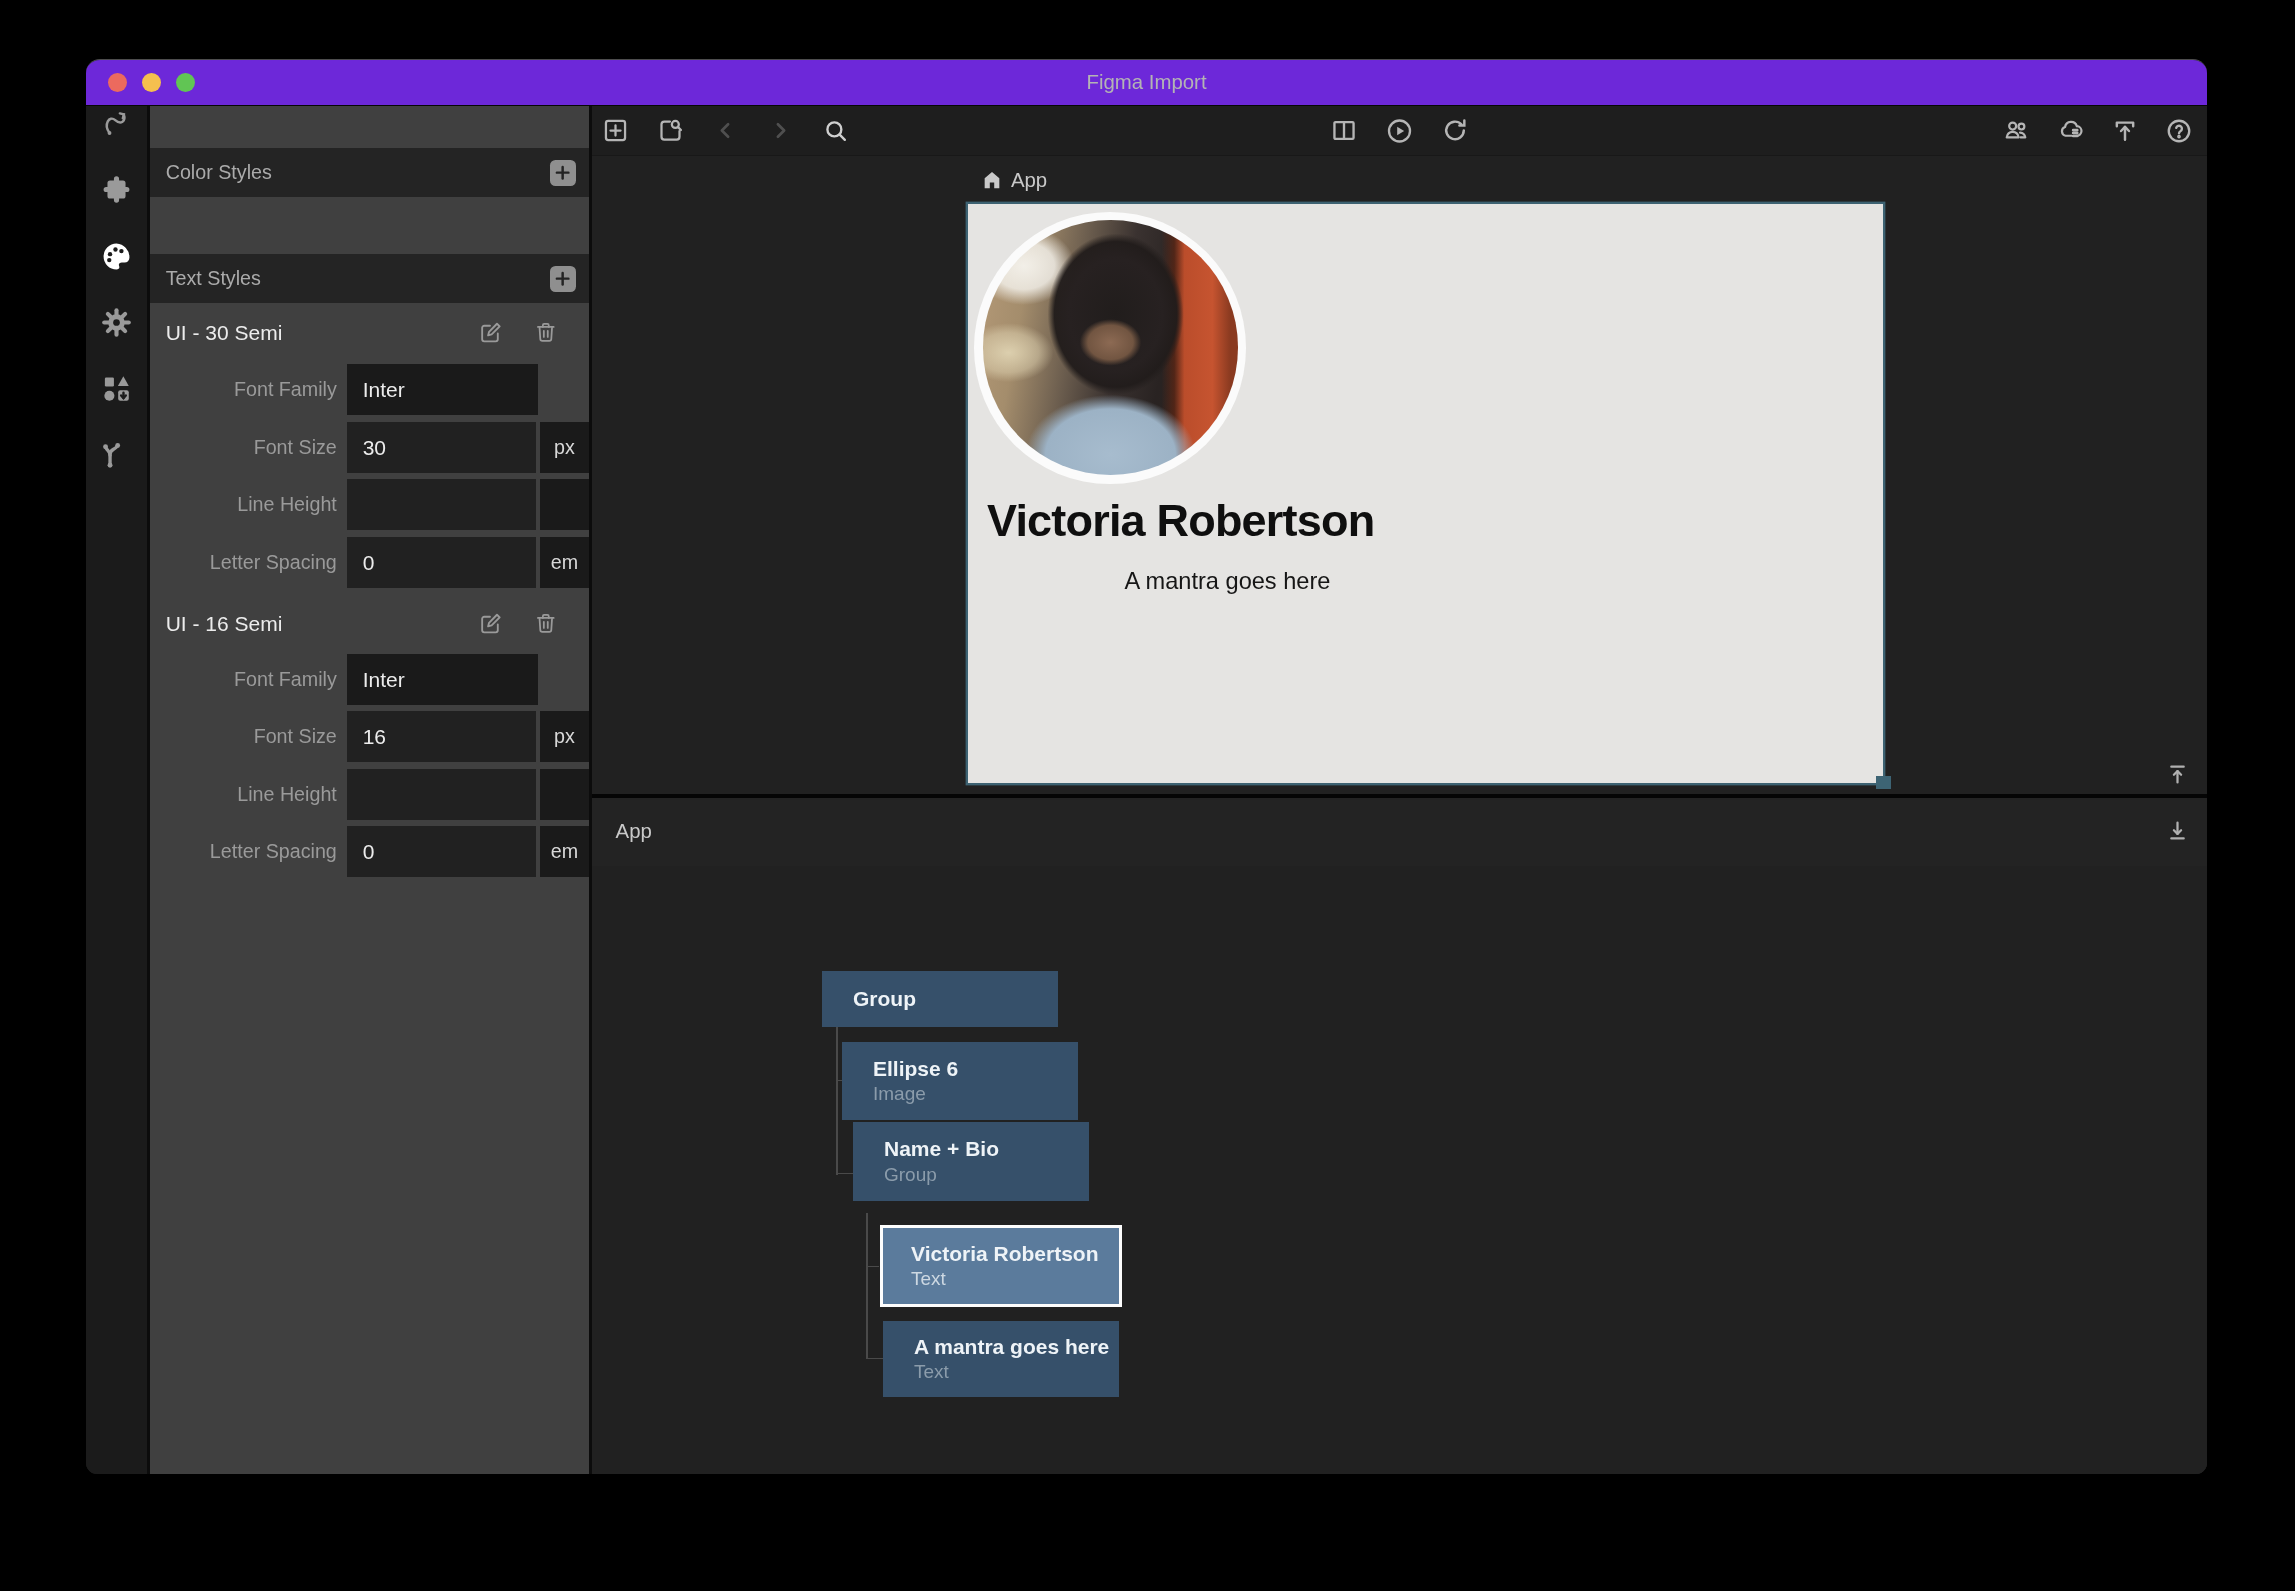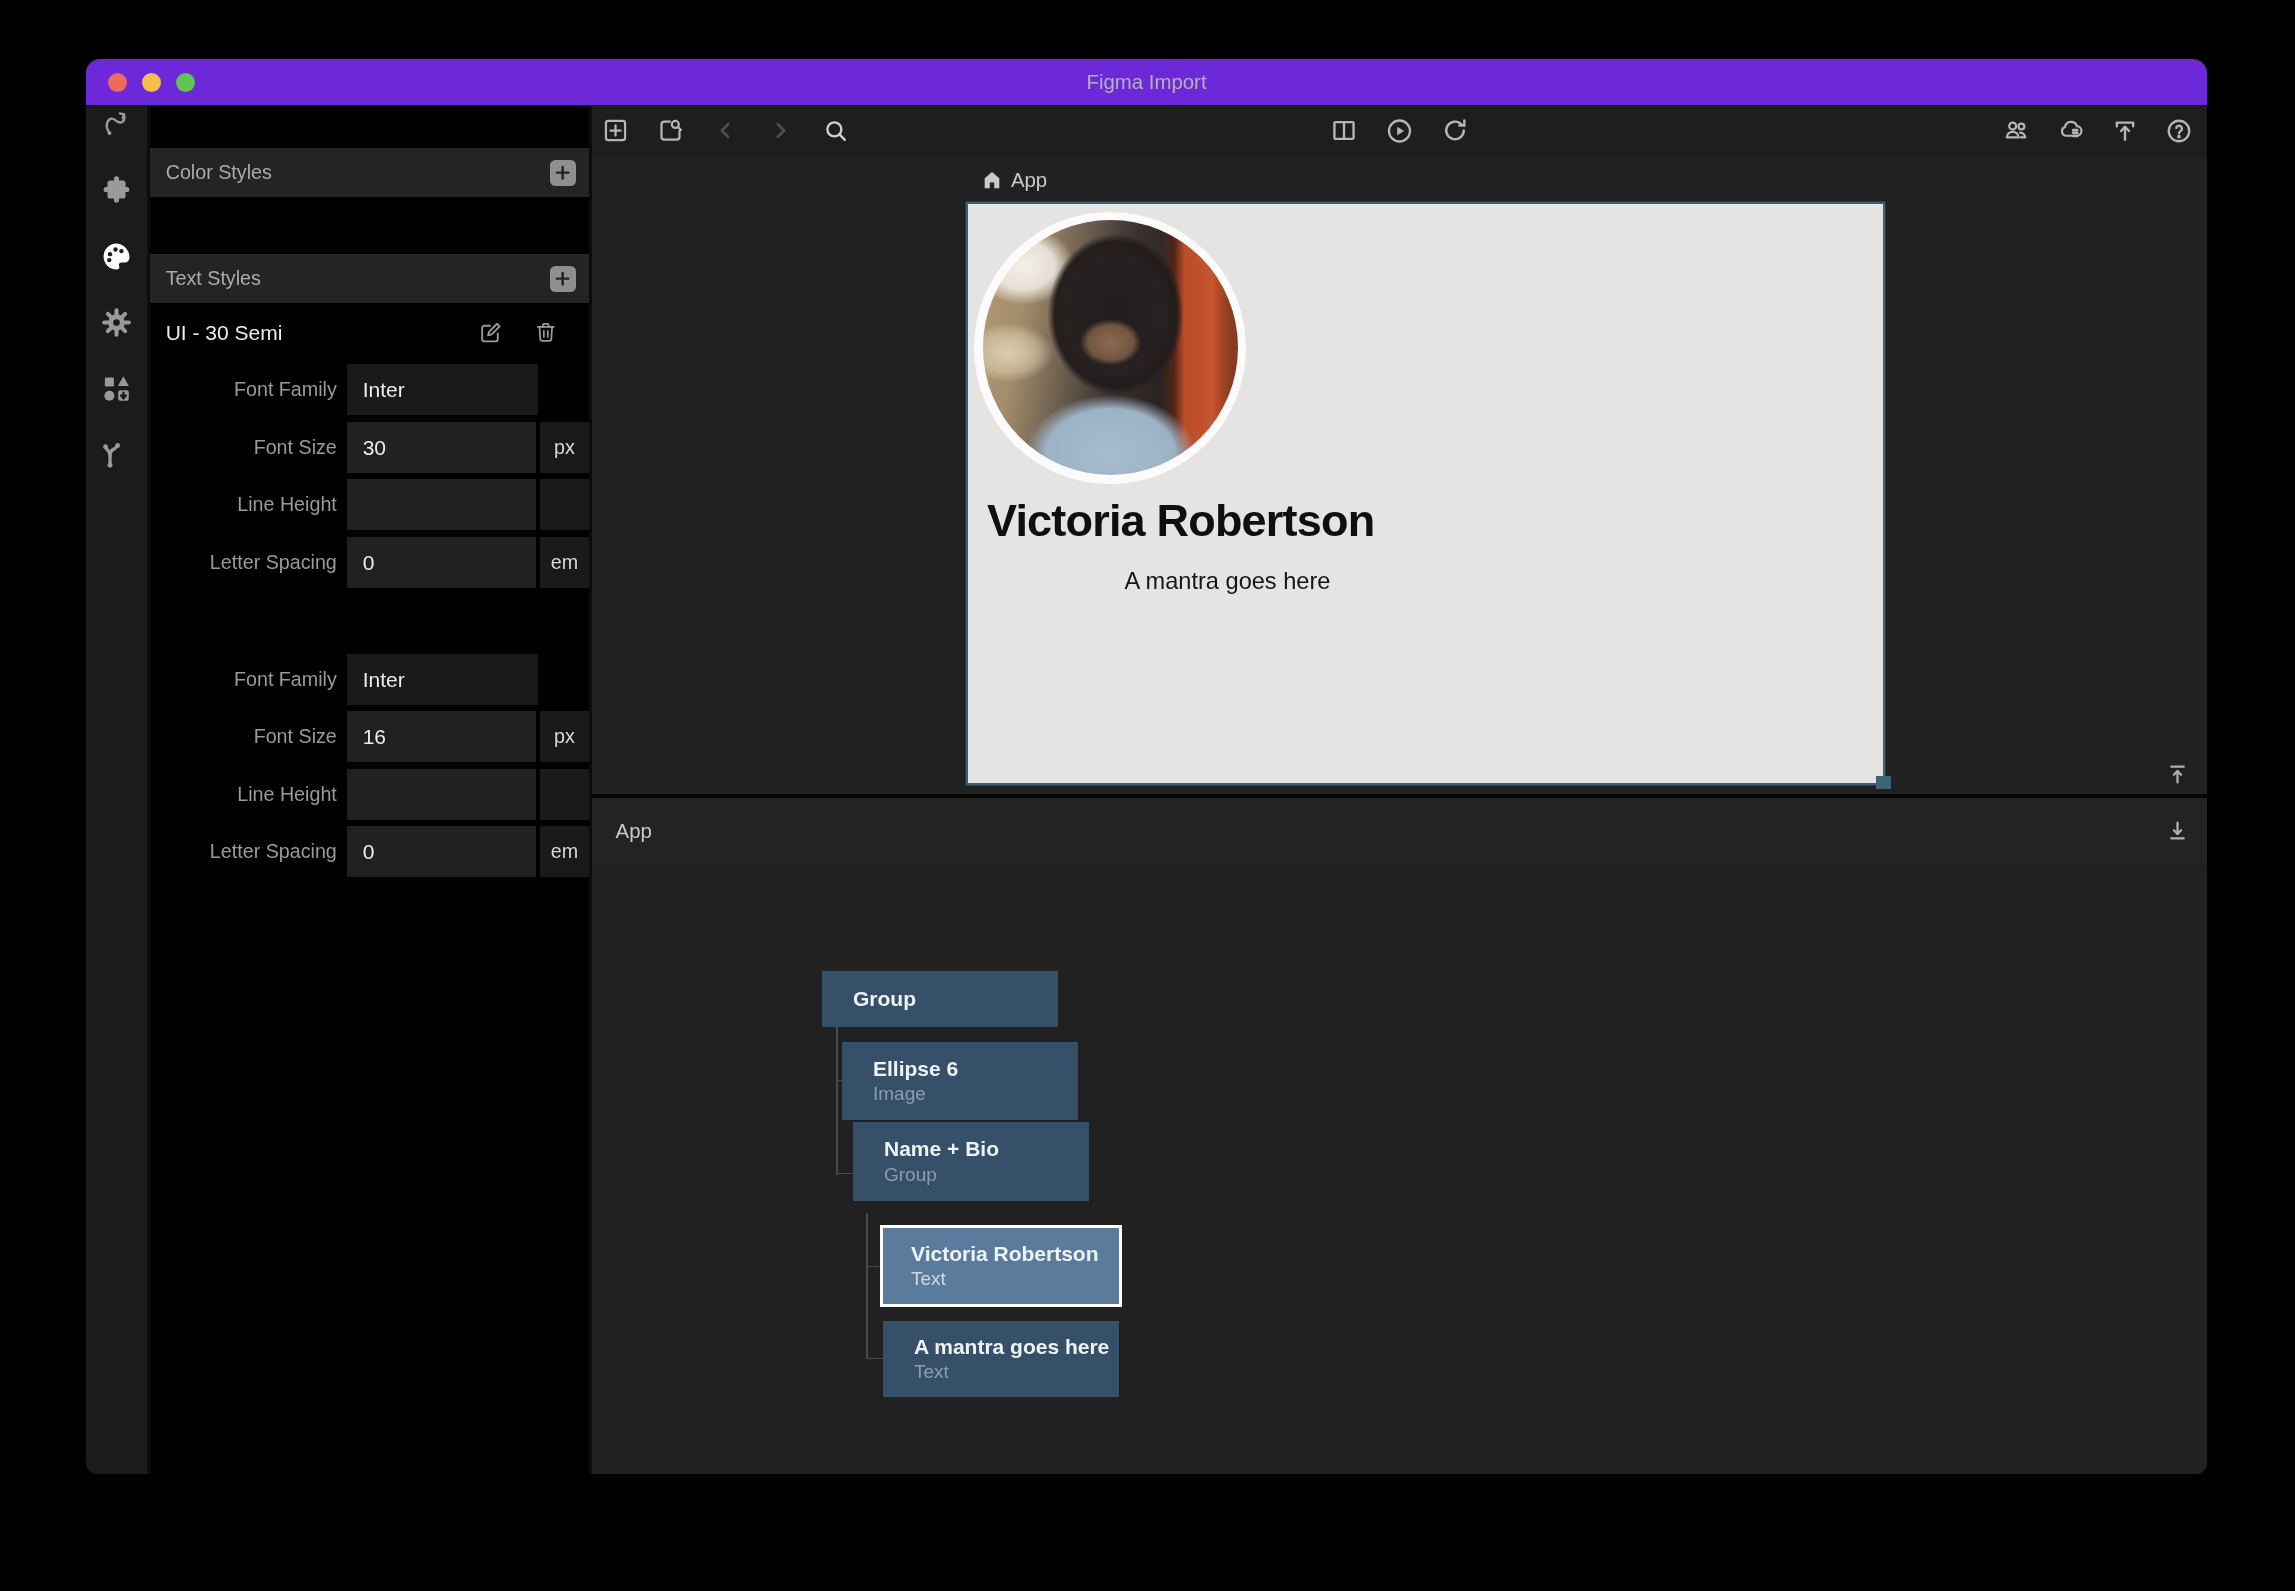--- a/index.html
+++ b/index.html
@@ -13,21 +13,21 @@
   .traffic { position:absolute; top:13.4px; left:22px; display:flex; gap:15px; }
   .dot { width:19px; height:19px; border-radius:50%; }
   .win-title { position:absolute; width:100%; text-align:center; top:11px;
     font-size:20.4px; color:#b4b4b4; }
   
   .body { display:flex; height:1368px; }
   .iconbar { width:64px; flex:none; background:#1b1b1b; border-right:3.1px solid #0c0c0c;
     display:flex; flex-direction:column; align-items:center; padding-top:3.1px; gap:35px; }
   .sideicon { width:31px; height:31px; display:flex; align-items:center; justify-content:center; }
   
-  .stylepanel { width:442px; flex:none; background:#000000; border-right:3.1px solid #0c0c0c;
+  .stylepanel { width:442px; flex:none; background:#404040; border-right:3.1px solid #0c0c0c;
     position:relative; }
   .sechead { position:absolute; left:0; width:439px; height:49px; background:#242424;
     display:flex; align-items:center; padding:0 13.4px 0 15.7px; }
   .sechead .t { font-size:19.7px; color:#ababab; flex:1; }
   .plusbtn { width:26px; height:26px; border-radius:5.5px; background:#8f8f8f;
     display:flex; align-items:center; justify-content:center; }
   .grouphead { position:absolute; left:0; width:439px; display:flex; align-items:center;
     padding-left:15.7px; }
   .grouphead .t { font-size:21px; color:#ececec; }
   .ghicon { position:absolute; top:50%; transform:translateY(-50%); width:25px; height:25px; }
@@ -217,20 +217,37 @@
         <div class="lbl">Line Height</div>
         <input class="inp main" readonly="" value="" style="">
         <div class="unit"></div>
       </div>
       <div class="srow" style="top:428px">
         <div class="lbl">Letter Spacing</div>
         <input class="inp main" readonly="" value="0" style="">
         <div class="unit">em</div>
       </div>
 
+      <div class="grouphead" style="top:491px;height:53px">
+        <div class="t">UI - 16 Semi</div>
+        <div class="ghicon" style="right:86px">
+          <svg width="25" height="25" viewBox="0 0 24 24" fill="none" stroke="#9a9a9a" stroke-width="1.8" stroke-linecap="round" stroke-linejoin="round">
+            <path d="M11.5 5H6a2 2 0 0 0-2 2v11a2 2 0 0 0 2 2h11a2 2 0 0 0 2-2v-5.5"></path>
+            <path d="M18.2 3.1l2.6 2.6-7.7 7.7-3.4.9.9-3.4z"></path>
+          </svg>
+        </div>
+        <div class="ghicon" style="right:30px">
+          <svg width="23.6" height="23.6" viewBox="0 0 24 24" fill="none" stroke="#9a9a9a" stroke-width="1.8" stroke-linecap="round">
+            <path d="M4 6.5h16"></path>
+              <path d="M9 6.5V4.8a1.3 1.3 0 0 1 1.3-1.3h3.4A1.3 1.3 0 0 1 15 4.8v1.7"></path>
+            <path d="M18.4 6.5l-.8 12.3a2 2 0 0 1-2 1.9H8.4a2 2 0 0 1-2-1.9L5.6 6.5"></path>
+            <path d="M10 10.5v6.2M14 10.5v6.2"></path>
+          </svg>
+        </div>
+      </div>
       <div class="srow" style="top:545px">
         <div class="lbl">Font Family</div>
         <input class="inp full" readonly="" value="Inter" style="">
       </div>
       <div class="srow" style="top:602px">
         <div class="lbl">Font Size</div>
         <input class="inp main" readonly="" value="16" style="">
         <div class="unit">px</div>
       </div>
       <div class="srow" style="top:660px">

